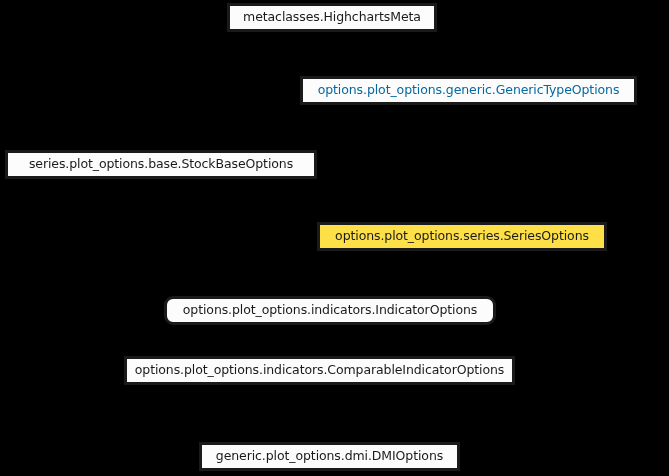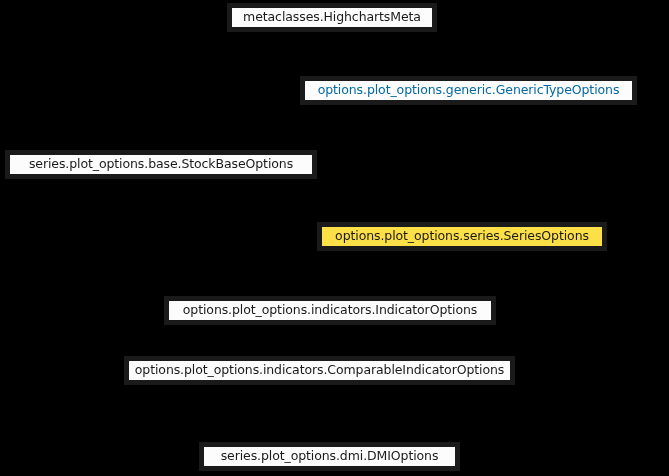--- a/index.html
+++ b/index.html
@@ -20,21 +20,21 @@
     left: 0;
     top: 0;
     width: 669px;
     height: 476px;
     pointer-events: none;
   }
   .node {
     position: absolute;
     box-sizing: border-box;
     background: #fcfcfc;
-    border: 5px solid #d946ef;
+    border: 3px solid #d946ef;
     color: #1a1a1a;
     font-family: "DejaVu Sans", "Liberation Sans", sans-serif;
     font-size: 12.5px;
     line-height: 1;
     display: flex;
     align-items: center;
     justify-content: center;
     white-space: nowrap;
     letter-spacing: -0.1px;
     cursor: pointer;
@@ -72,25 +72,25 @@
 
   <div class="node" style="left: 5px; top: 150px; width: 312px; height: 29px; background: rgb(252, 252, 252); border-color: rgb(26, 26, 26); color: rgb(26, 26, 26);">
     <span class="node-label">series.plot_options.base.StockBaseOptions</span>
   </div>
 
 
   <div class="node" style="left: 317px; top: 222px; width: 290px; height: 29px; background: #fde047; border-color: rgb(26, 26, 26); color: rgb(26, 26, 26);">
     <span class="node-label">options.plot_options.series.SeriesOptions</span>
   </div>
 
-  <div class="node" style="left: 164px; top: 296px; width: 332px; height: 29px; background: rgb(252, 252, 252); border-color: rgb(26, 26, 26); color: rgb(26, 26, 26);">
+  <div class="node" style="left: 164px; top: 296px; width: 332px; height: 29px; background: rgb(252, 252, 252); border-color: rgb(26, 26, 26); color: rgb(26, 26, 26); border-radius: 9px;">
     <span class="node-label">options.plot_options.indicators.IndicatorOptions</span>
   </div>
 
   <div class="node" style="left: 124px; top: 356px; width: 391px; height: 29px; background: rgb(252, 252, 252); border-color: rgb(26, 26, 26); color: rgb(26, 26, 26);">
     <span class="node-label">options.plot_options.indicators.ComparableIndicatorOptions</span>
   </div>
 
   <div class="node" style="left: 199px; top: 442px; width: 261px; height: 29px; background: rgb(252, 252, 252); border-color: rgb(26, 26, 26); color: rgb(26, 26, 26);">
-    <span class="node-label">series.plot_options.dmi.DMIOptions</span>
+    <span class="node-label">generic.plot_options.dmi.DMIOptions</span>
   </div>
 
 </div>
 
 </body></html>

